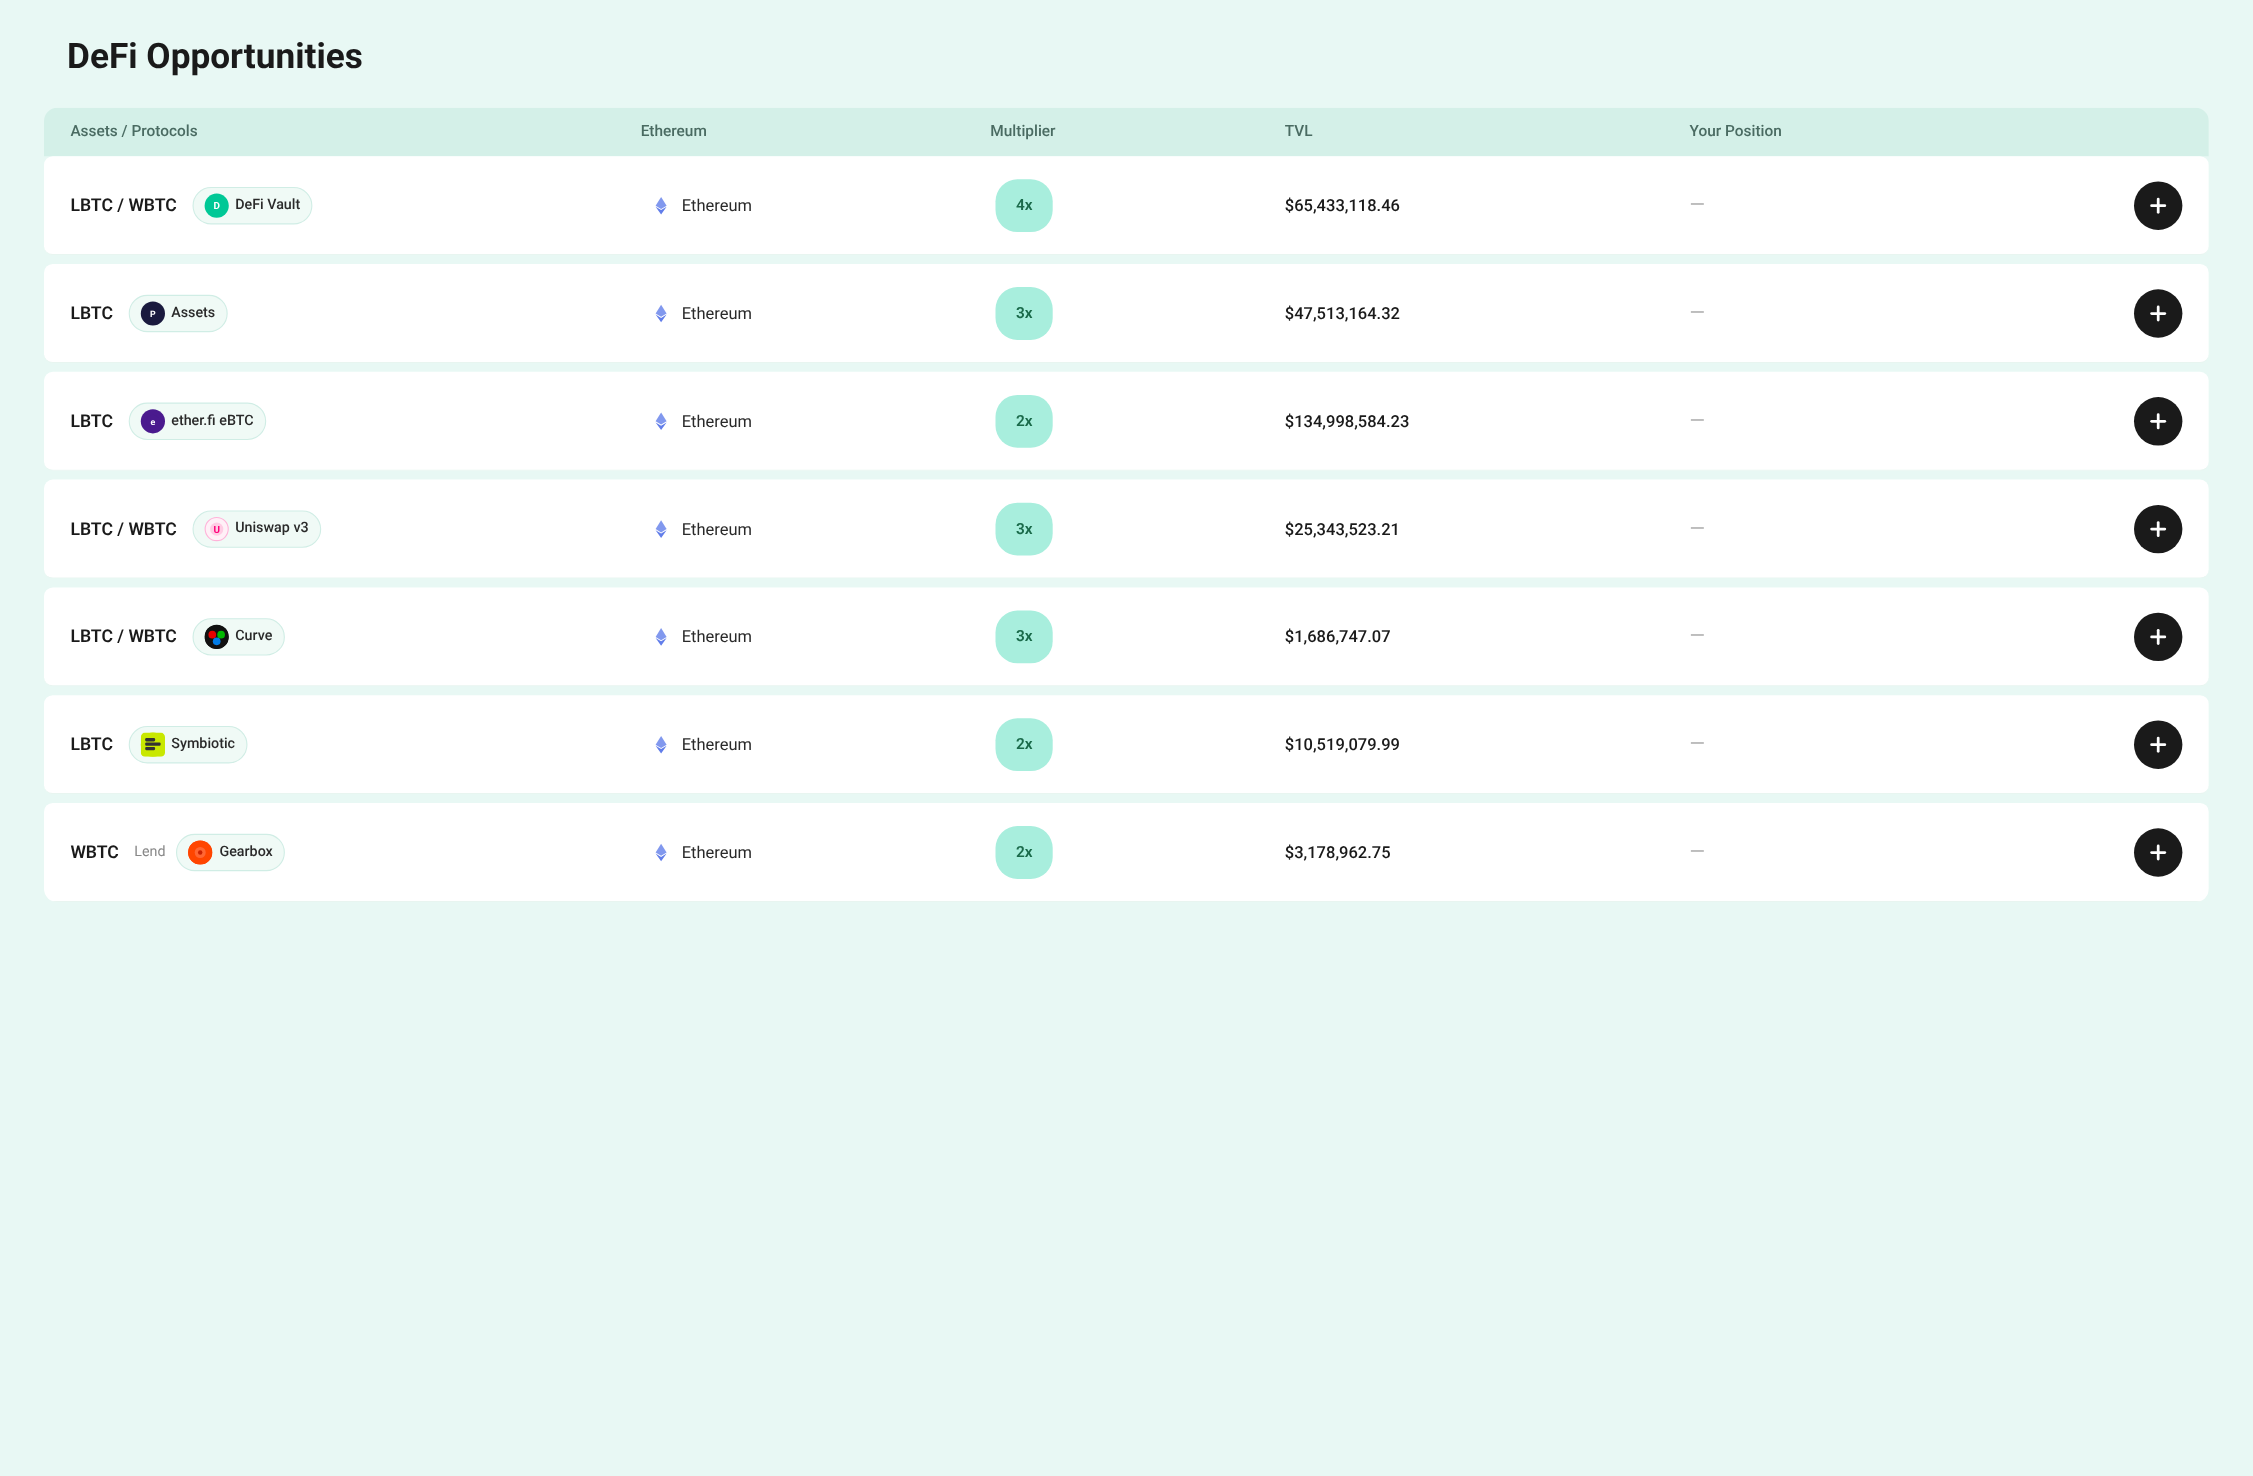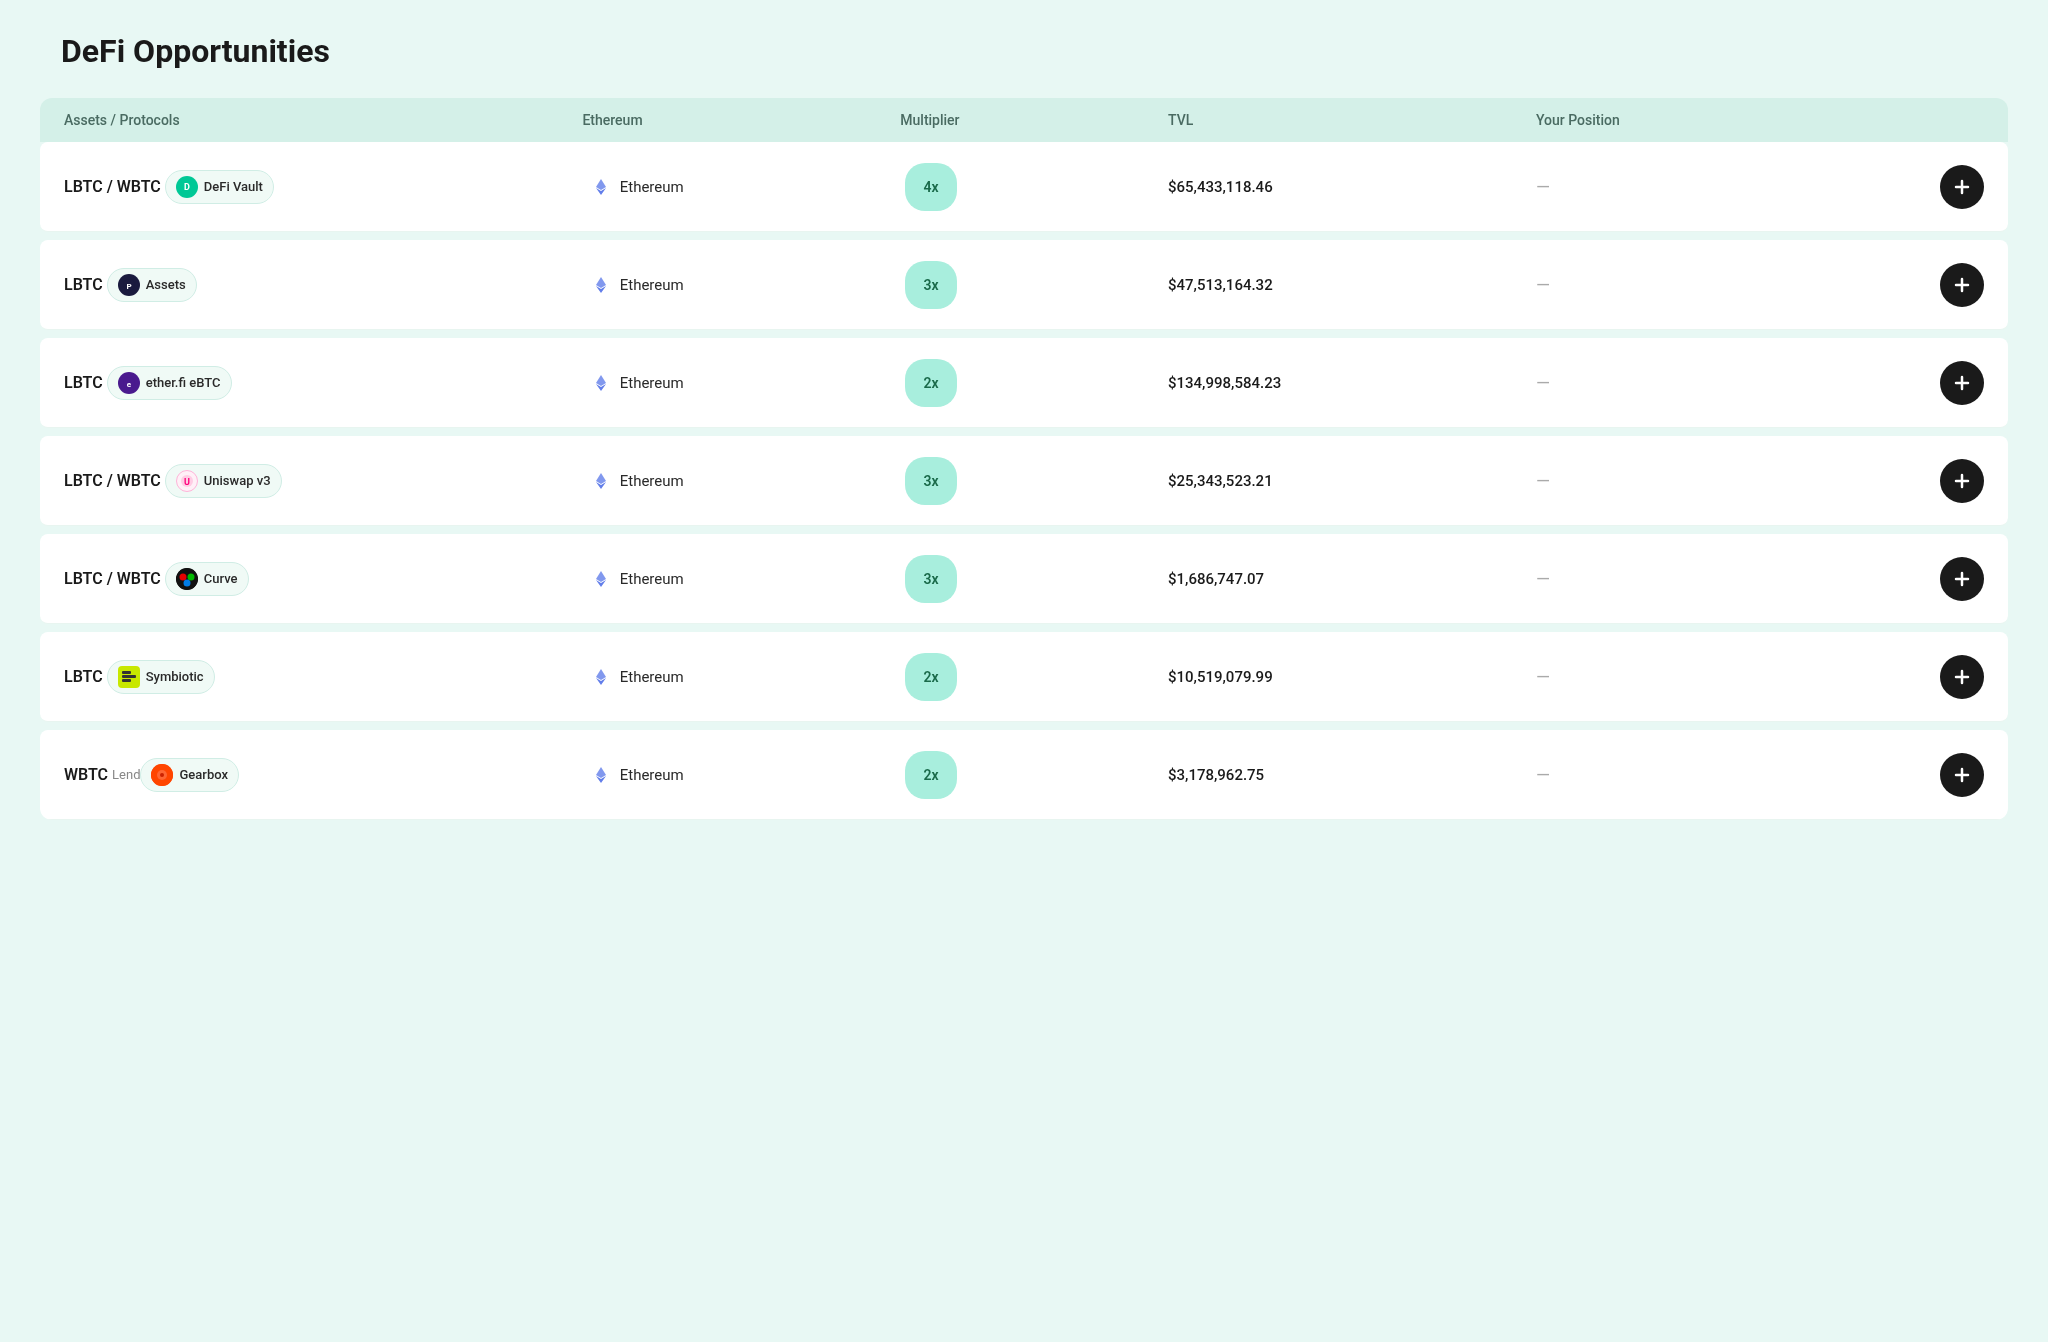--- a/index.html
+++ b/index.html
@@ -44,20 +44,21 @@
       min-height: 90px;
       margin-bottom: 8px;
       border-radius: 8px;
     }
     .table-row:last-child {
       margin-bottom: 0;
     }
     .asset-cell {
       display: flex;
       align-items: center;
+      gap: 10px;
     }
     .asset-name {
       font-size: 16px;
       font-weight: 600;
       color: #1a1a1a;
       margin-right: 4px;
     }
     .asset-sub {
       font-size: 13px;
       font-weight: 400;

